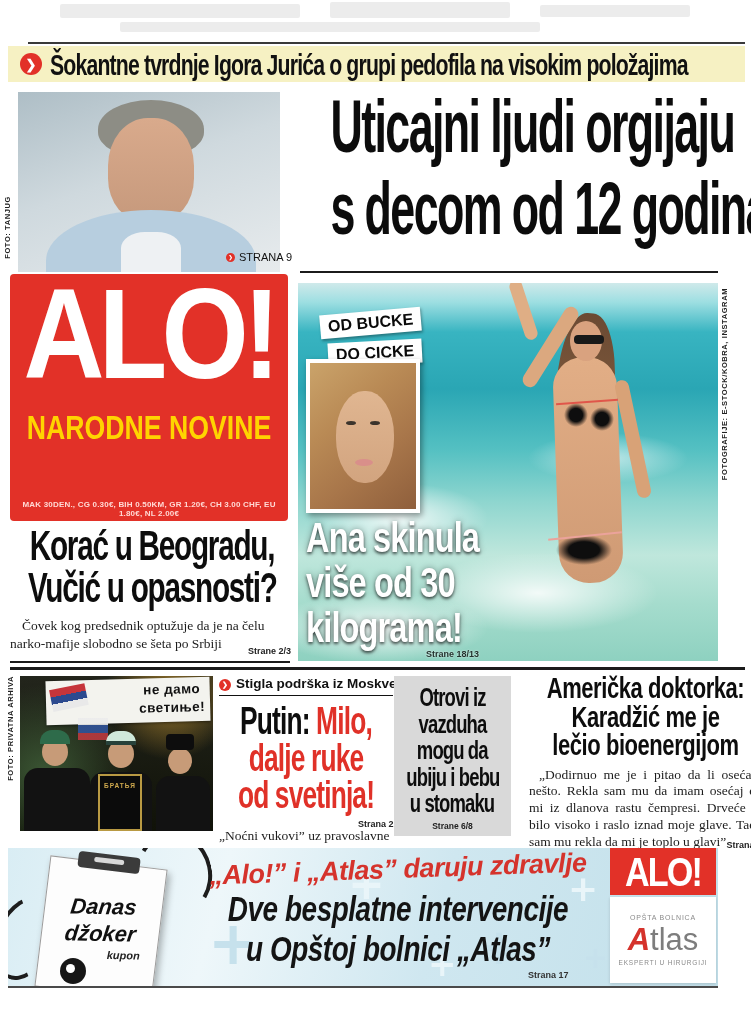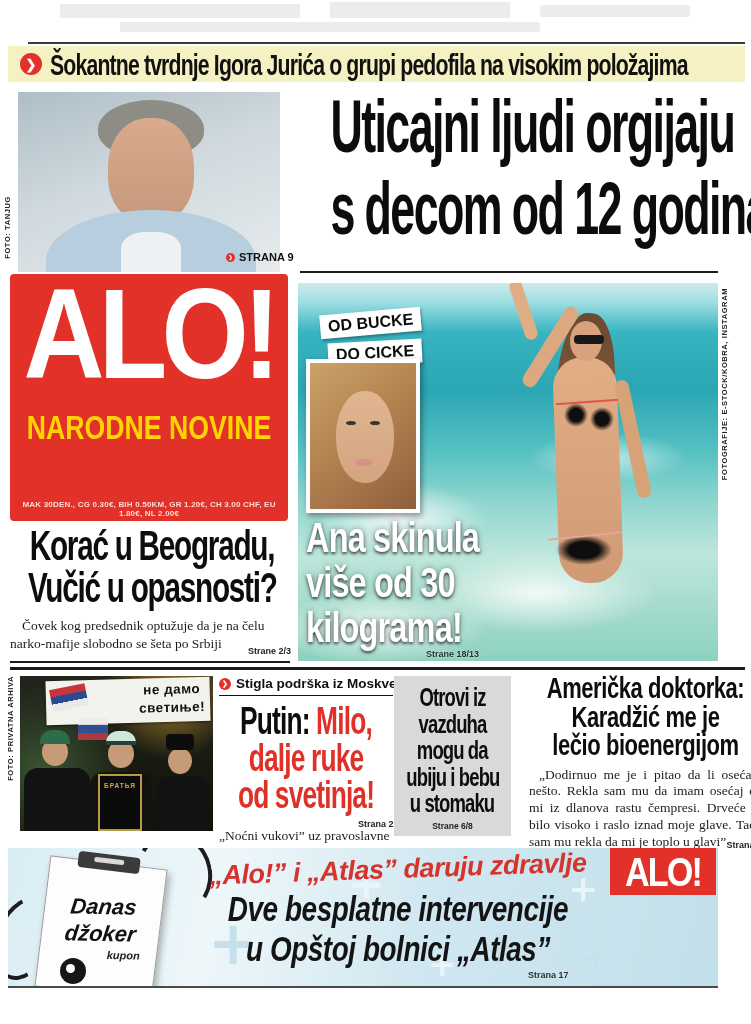--- a/index.html
+++ b/index.html
@@ -44,21 +44,21 @@
     background:#b7cedf; border-radius:55% 55% 0 0 / 90% 90% 0 0; }
   .j-shirt { position:absolute; bottom:0; left:103px; width:60px; height:40px; background:#eef1f3; border-radius:40% 40% 0 0; }
 
   #main-headline { left:284px; top:86px; width:464px; text-align:center; }
   .h-main-line {
     font-size:56px; font-weight:900; color:#0c0c0c; letter-spacing:-2px; line-height:82px;
     transform:scale(.8,1.32); transform-origin:center; white-space:nowrap;
   }
   #main-pageref { left:226px; top:251px; display:flex; align-items:center; gap:4px; }
   #main-pageref .red-dot { width:9px; height:9px; font-size:5px; }
-  #main-pageref span.t { font-size:11px; font-weight:bold; color:#111; }
+  #main-pageref span.t { font-size:11px; font-weight:normal; color:#111; }
   #rule-right { left:300px; top:271px; width:418px; height:2px; background:#1b1b1b; }
 
   
   #masthead { left:10px; top:274px; width:278px; height:247px; background:#e23128; border-radius:4px; }
   #alo-title { position:absolute; top:-14px; left:0; width:100%; text-align:center;
     font-size:118px; font-weight:900; color:#fff; letter-spacing:-6px;
     transform:scale(.95,1.08); transform-origin:center top; }
   #alo-tagline { position:absolute; top:138px; left:0; width:100%; text-align:center;
     font-size:29px; font-weight:900; color:#ffd400; letter-spacing:0;
     transform:scale(.92,1.15); }
@@ -146,21 +146,21 @@
   .n-head { position:absolute; width:26px; height:28px; background:#c79b78; border-radius:50%; }
   .n-cap { position:absolute; width:30px; height:14px; border-radius:12px 12px 0 0; }
   .n-body { position:absolute; background:#121212; border-radius:14px 14px 0 0; }
   #shirt { position:absolute; left:78px; top:98px; width:44px; height:57px; background:#0b0b0b;
     border:2px solid #b99a43; color:#cfa94e; font-size:6.5px; font-weight:bold; text-align:center; padding-top:6px; letter-spacing:1px; }
   #rus-flag { position:absolute; left:58px; top:42px; width:30px; height:22px; opacity:.9;
     background:linear-gradient(#ececec 0 33%, #31549b 33% 66%, #bb3a3f 66% 100%); }
   #credit-night { left:6px; top:676px; }
 
   #putin-col { left:219px; top:676px; width:174px; }
-  #putin-kicker { display:flex; align-items:center; gap:5px; border-bottom:1.5px solid #111; padding-bottom:4px; }
+  #putin-kicker { display:flex; align-items:flex-end; gap:5px; border-bottom:1.5px solid #111; padding-bottom:4px; }
   #putin-kicker .red-dot { width:12px; height:12px; font-size:7px; }
   #putin-kicker .t { font-size:13.5px; font-weight:bold; color:#111; white-space:nowrap; }
   #putin-headline { margin-top:6px; text-align:center; }
   .putin-line { font-size:31px; font-weight:900; letter-spacing:-1px; line-height:37px;
     transform:scale(.85,1.25); transform-origin:center; white-space:nowrap; color:#e03128; }
   .putin-black { color:#0d0d0d; }
   #putin-deck { margin-top:14px; font-family:"Liberation Serif", serif; font-size:13.5px; color:#1c1c1c;
     line-height:18px; text-align:left; }
   #putin-pref { left:358px; top:819px; }
 
@@ -386,15 +386,20 @@
     </div>
 
     <div id="promo-kicker">„Alo!” i „Atlas” daruju zdravlje</div>
     <div class="promo-line" id="promo-l1">Dve besplatne intervencije</div>
     <div class="promo-line" id="promo-l2">u Opštoj bolnici „Atlas”</div>
     <div id="promo-pref">Strana 17</div>
 
     <div id="promo-alo">
       <span>ALO!</span>
     </div>
+    <div id="promo-atlas">
+      <div id="atlas-top">OPŠTA BOLNICA</div>
+      <div id="atlas-logo"><span class="a">A</span><span>tlas</span></div>
+      <div id="atlas-bottom">EKSPERTI U HIRURGIJI</div>
+    </div>
   </div>
 
 </div>
 
 </body></html>

